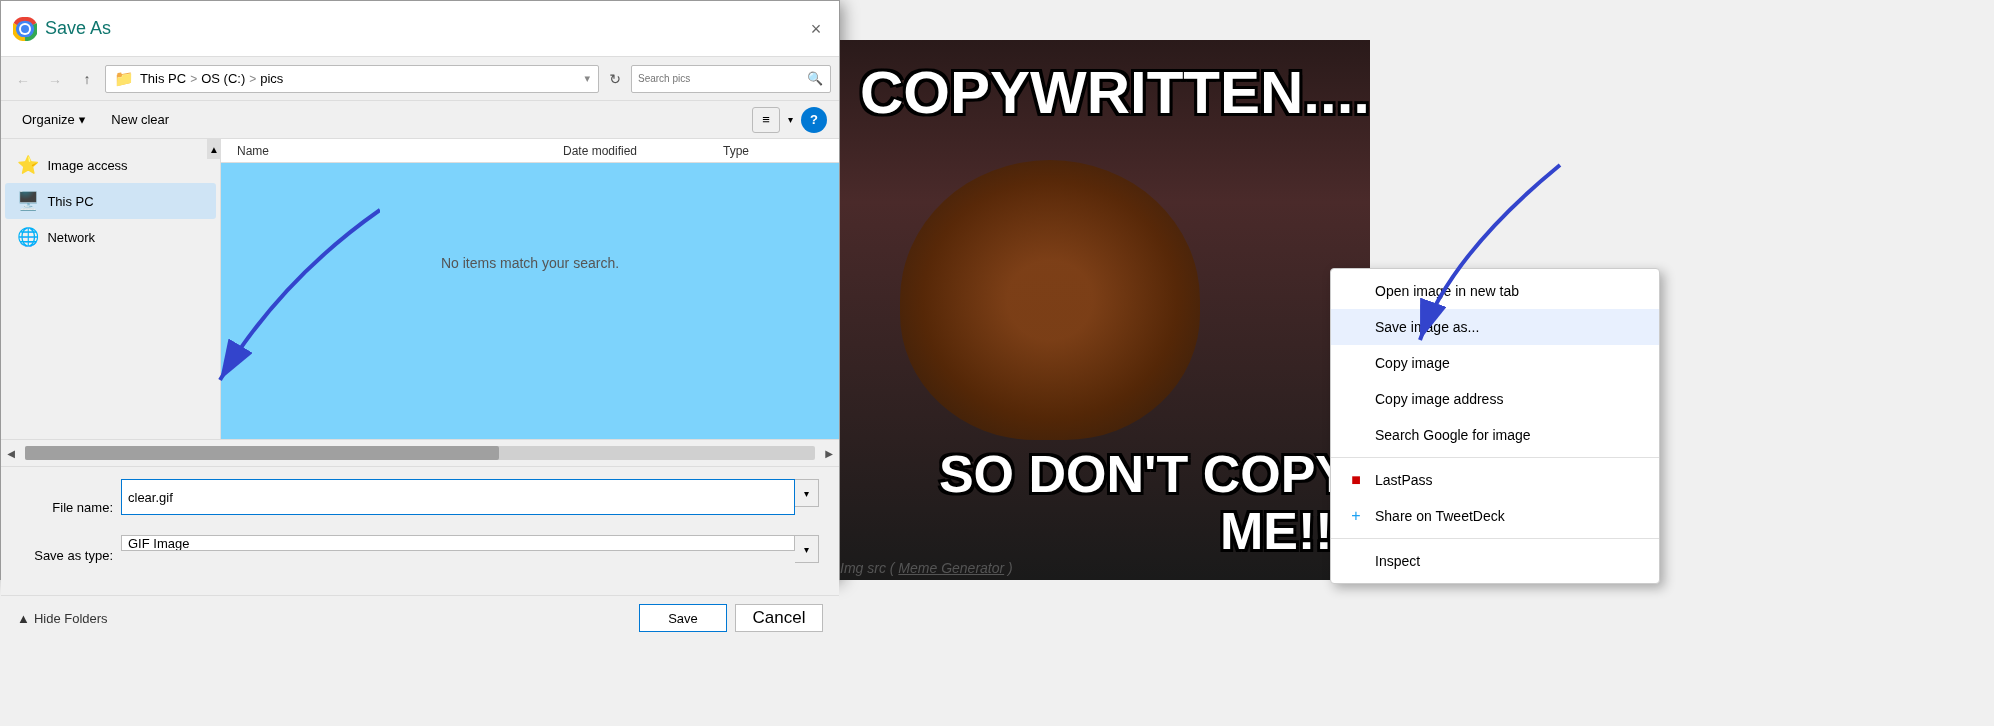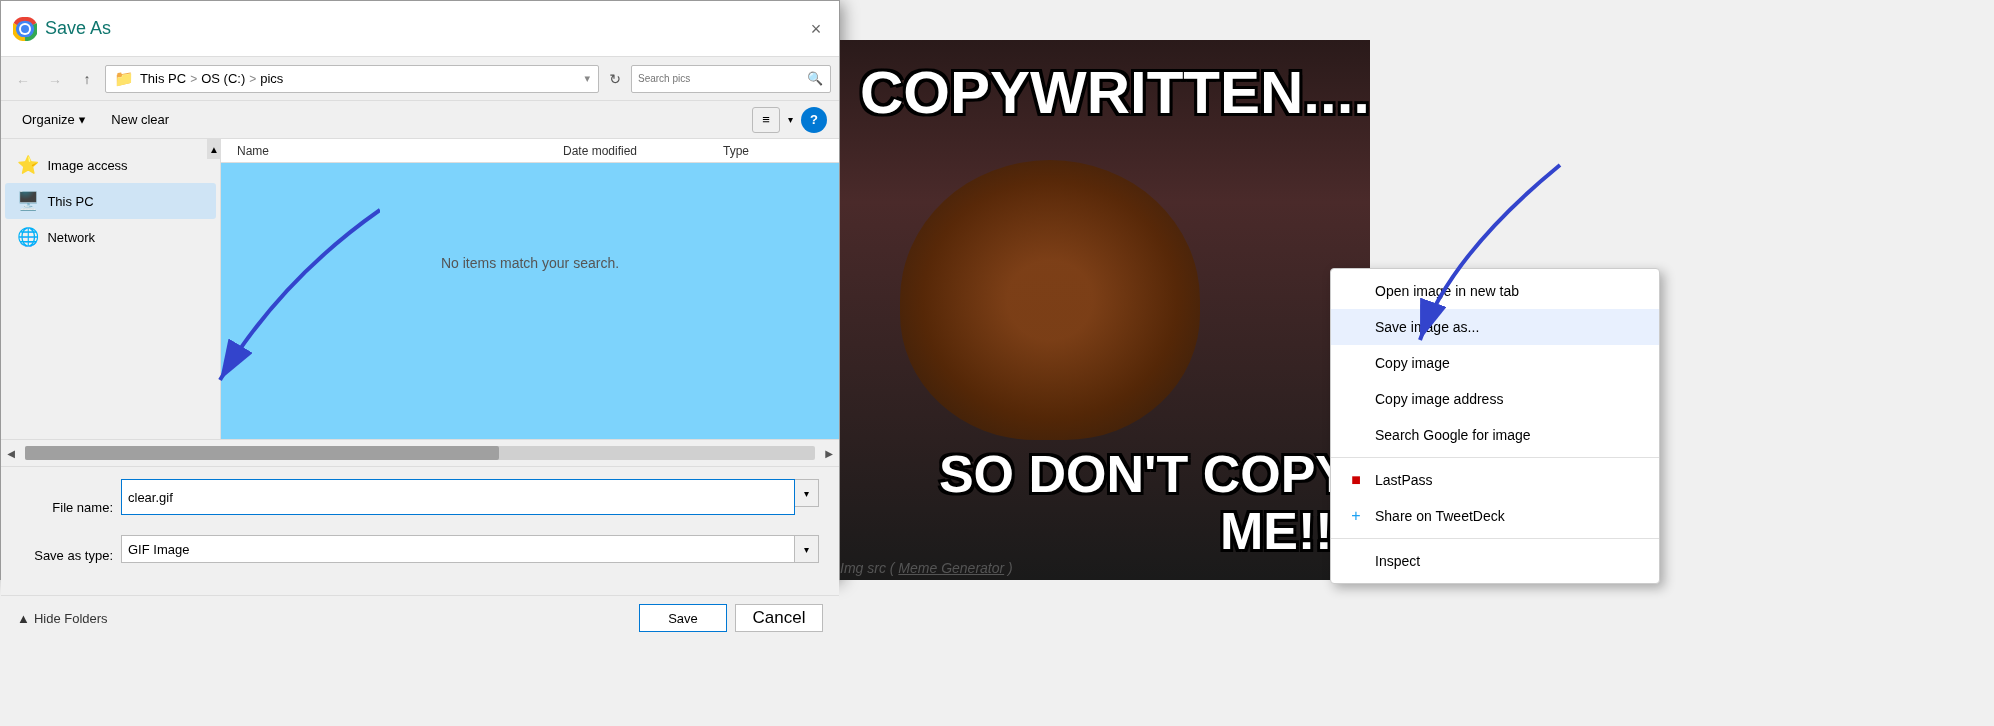--- a/index.html
+++ b/index.html
@@ -342,21 +342,21 @@
       height: 36px;
       border: 1px solid #0078d4;
       outline: none;
       padding: 0 6px;
       font-size: 13px;
       background: white;
     }
 
     .form-select {
       flex: 1;
-      height: 28px;
+      height: 16px;
       border: 1px solid #bbb;
       background: white;
       padding: 0 6px;
       font-size: 13px;
       appearance: none;
       cursor: pointer;
     }
 
     .dropdown-arrow {
       width: 24px;

